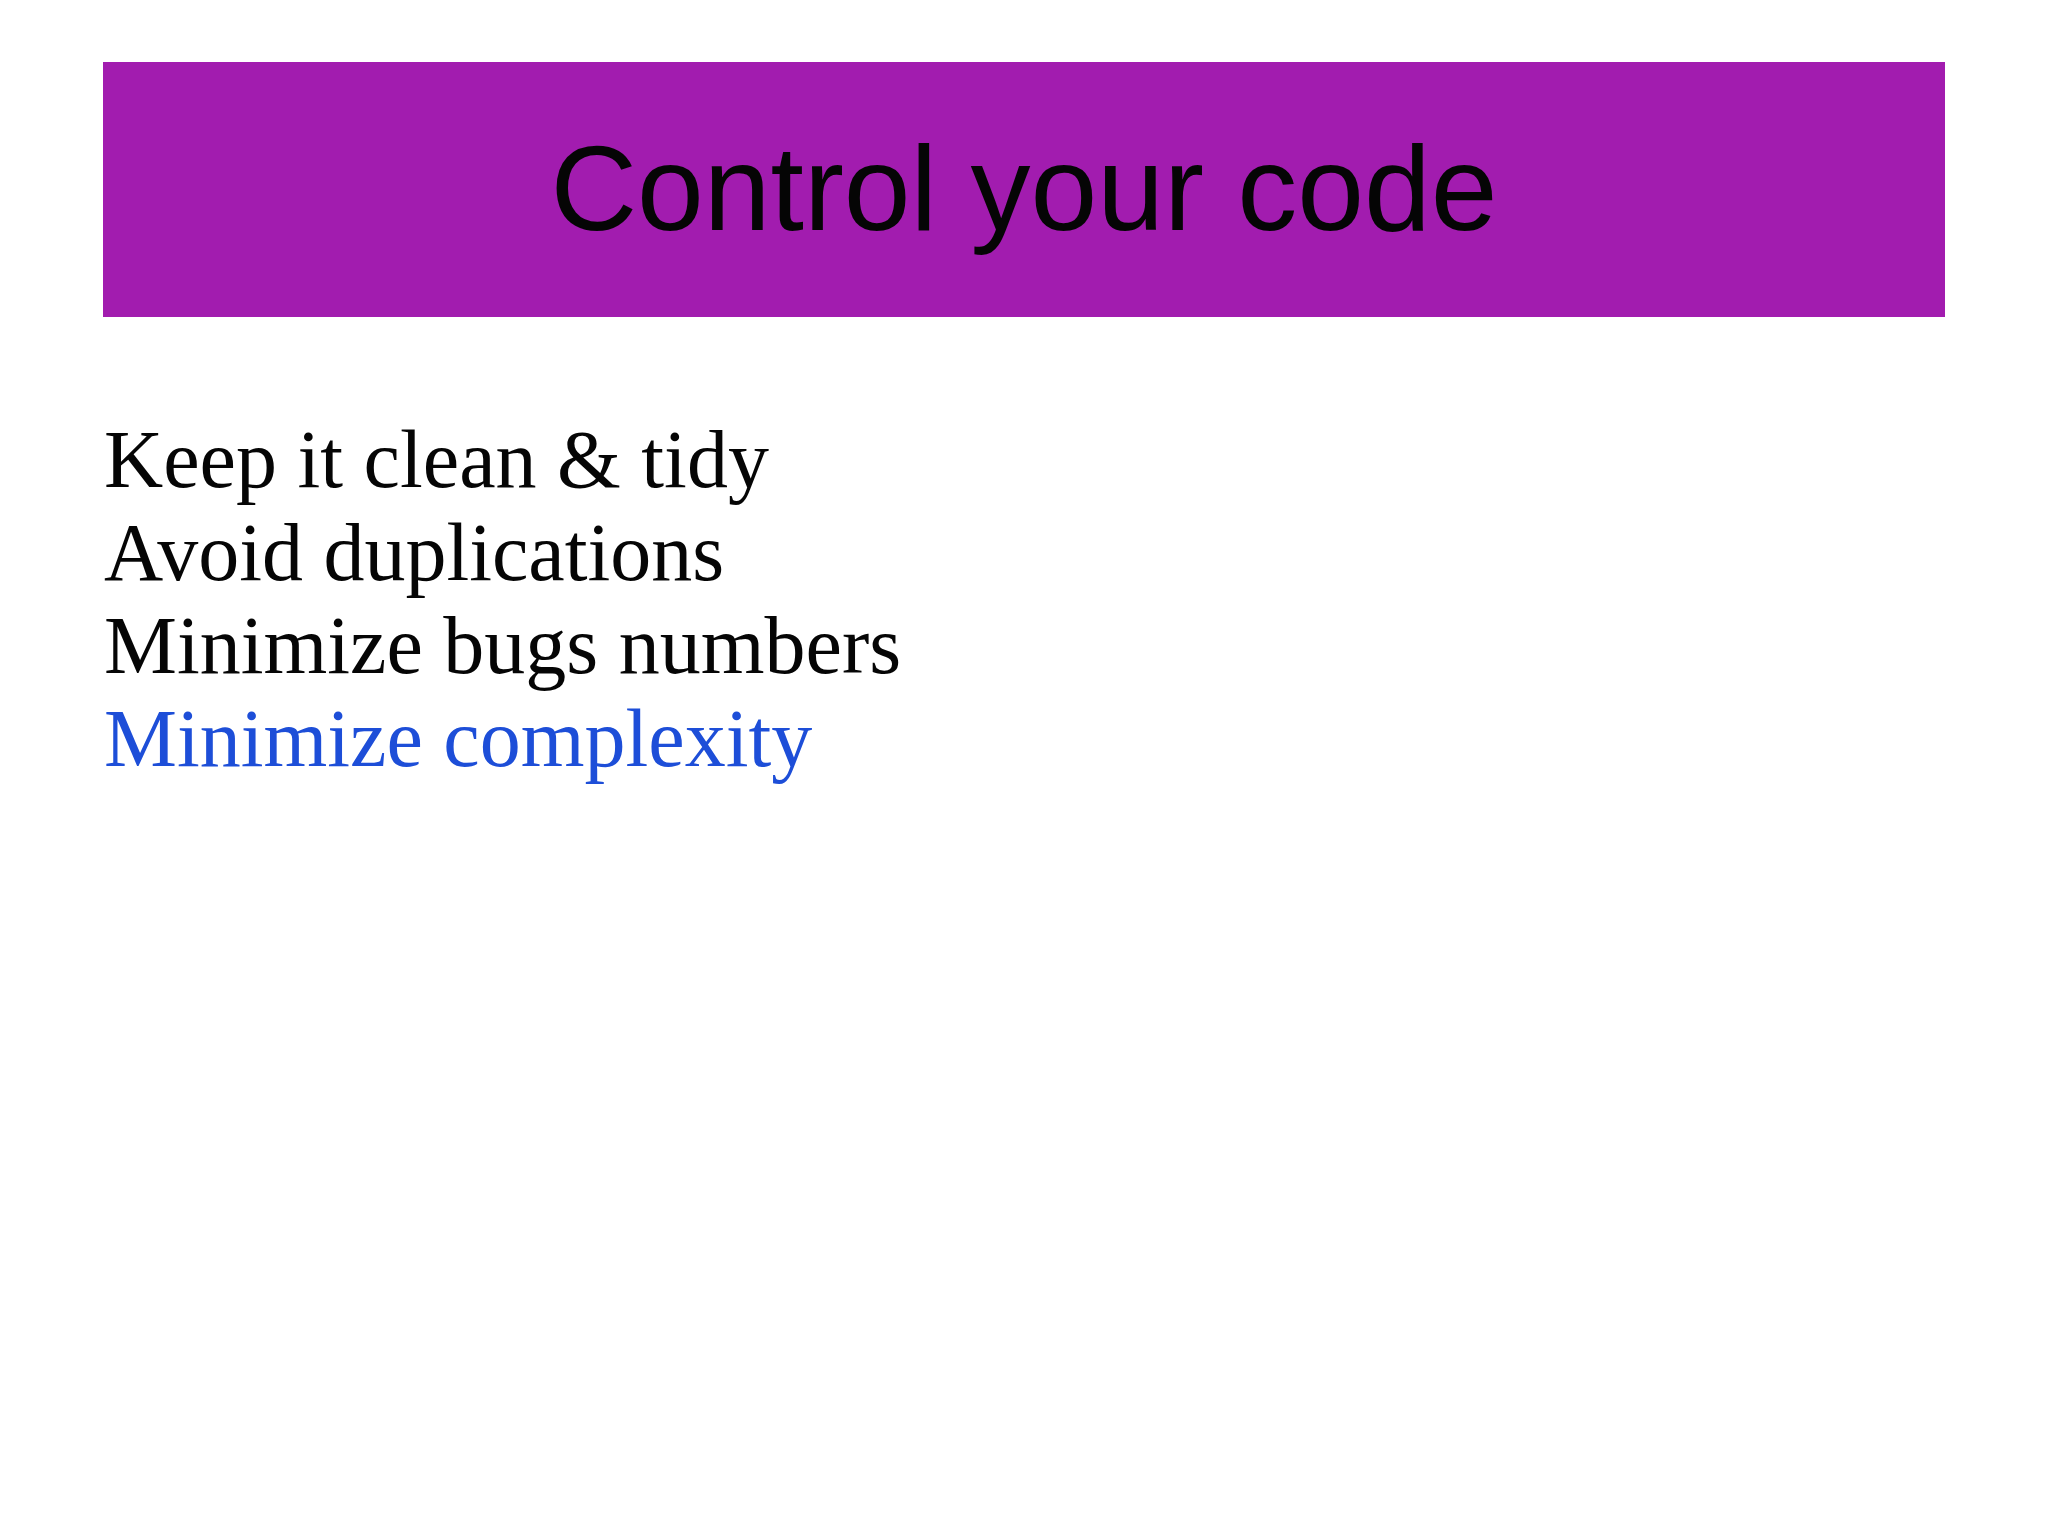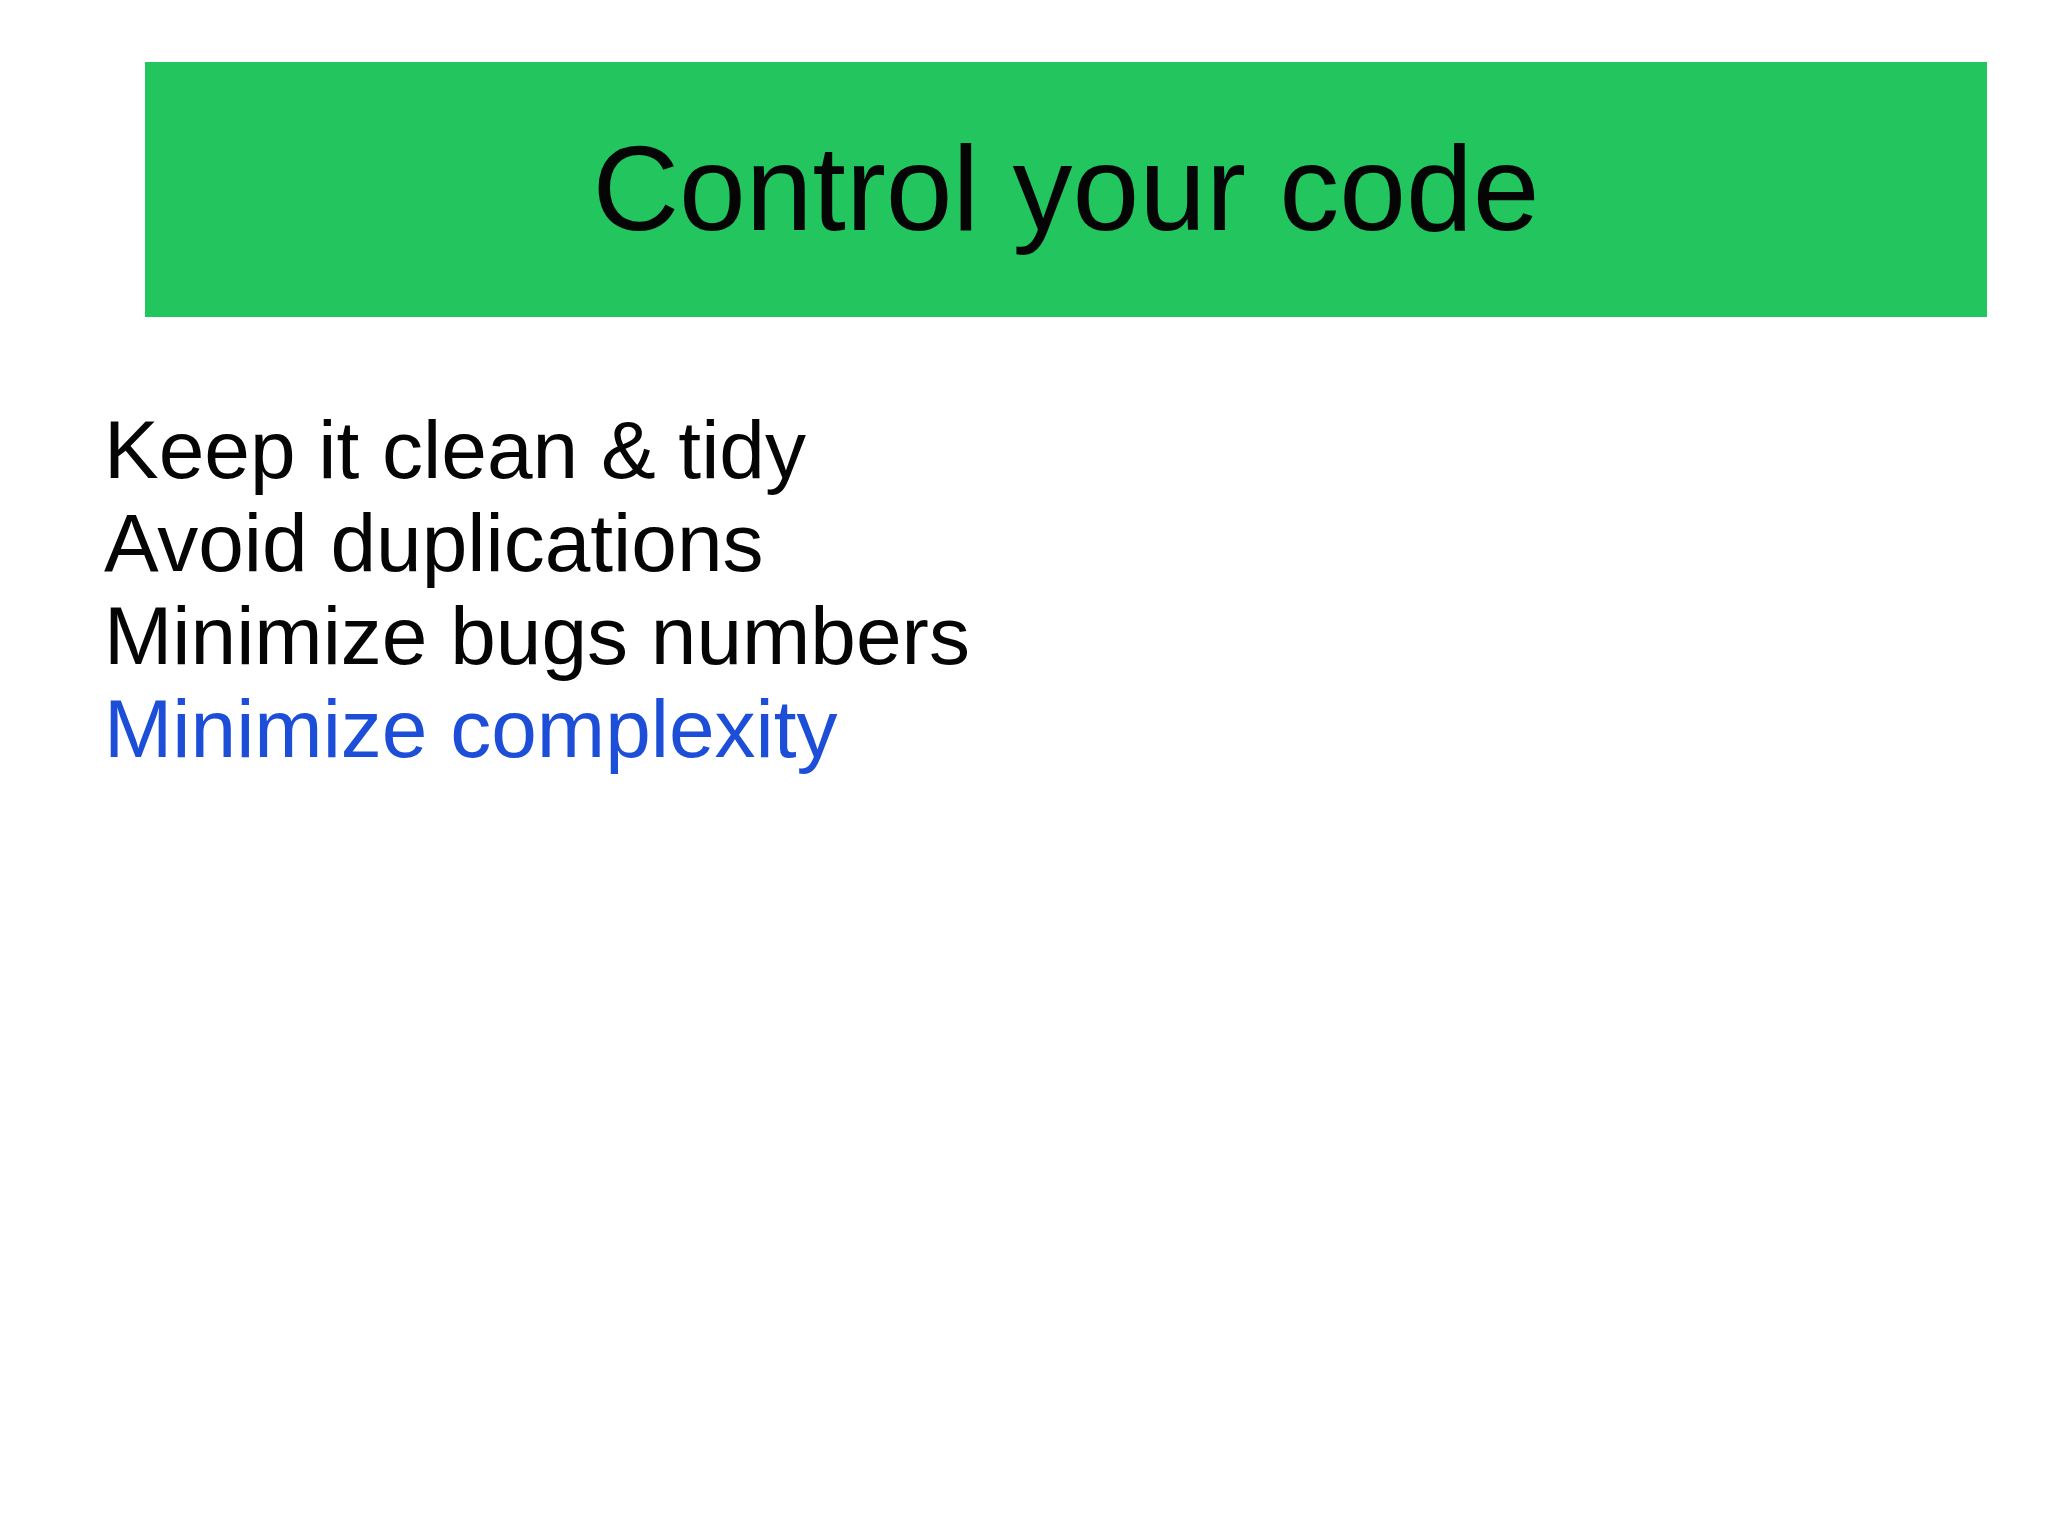--- a/index.html
+++ b/index.html
@@ -33,36 +33,37 @@
     font-size: 120px;
     line-height: 1;
     color: #050505;
     letter-spacing: 0px;
     white-space: nowrap;
     transform: translateY(-2px);
   }
   .body-text {
     position: absolute;
     left: 104px;
-    top: 403px;
+    top: 413px;
     width: 1800px;
+    font-family: Liberation Serif, serif;
   }
   .body-line {
     font-size: 82px;
     line-height: 93px;
     color: #050505;
     white-space: nowrap;
   }
 </style>
 </head>
 <body style="background: rgb(255, 255, 255);">
 
 <div class="slide">
 
-  <div class="title-bar" style="background: #22c55e; margin-left: 42px;">
+  <div class="title-bar" style="background: #a21caf;">
     <div class="title-text" style="color: rgb(5, 5, 5);">Control your code</div>
   </div>
 
   <div class="body-text">
     <div class="body-line" style="color: rgb(5, 5, 5);">Keep it clean &amp; tidy</div>
     <div class="body-line" style="color: rgb(5, 5, 5);">Avoid duplications</div>
     <div class="body-line" style="color: rgb(5, 5, 5);">Minimize bugs numbers</div>
     <div class="body-line" style="color: #1d4ed8;">Minimize complexity</div>
   </div>
 

